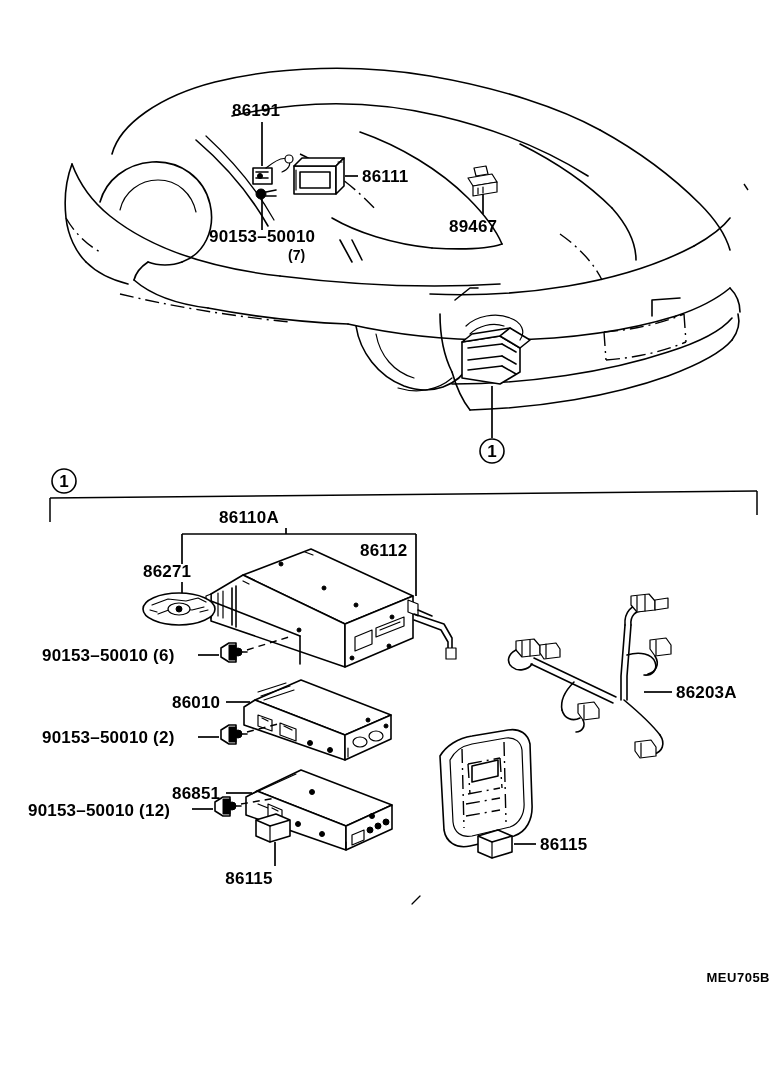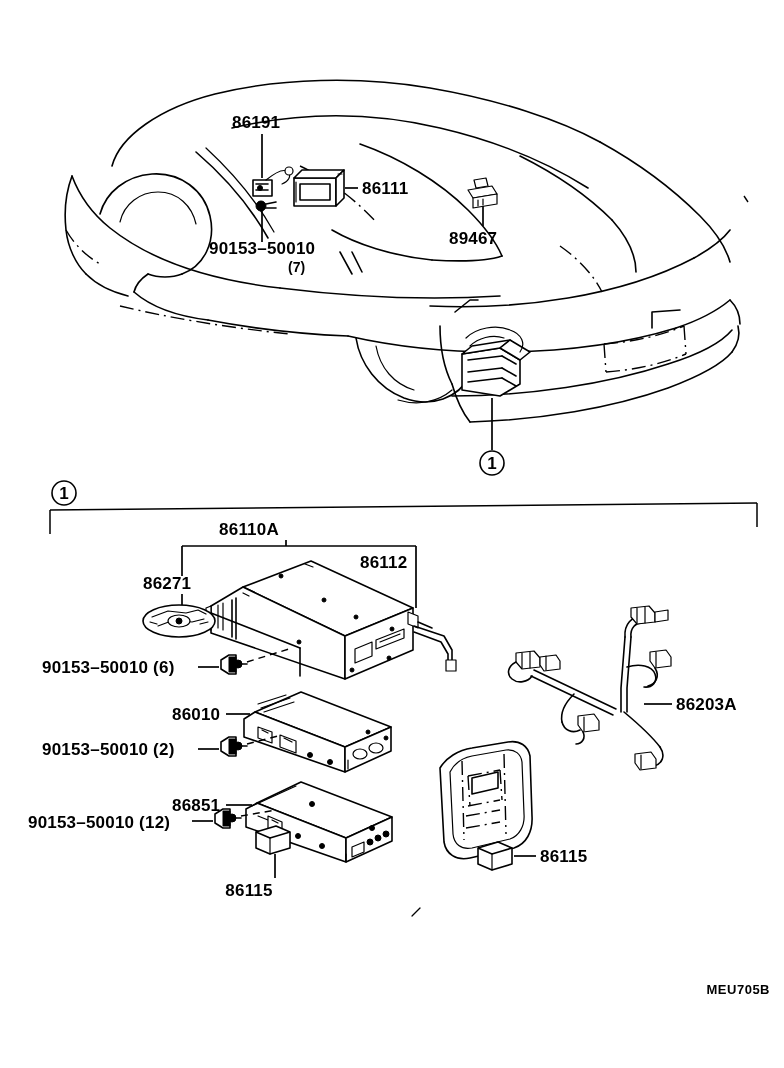--- a/index.html
+++ b/index.html
@@ -10,21 +10,21 @@
   body {
     width: 784px;
     height: 1068px;
     position: relative;
     overflow: hidden;
     font-family: "Liberation Sans", sans-serif;
   }
   #diagram-root {
     position: absolute;
     left: 0;
-    top: 16px;
+    top: 4px;
     width: 784px;
     height: 872px;
   }
   svg.diagram {
     display: block;
     width: 784px;
     height: 1068px;
   }
   .lbl {
     font-family: "Liberation Sans", sans-serif;

